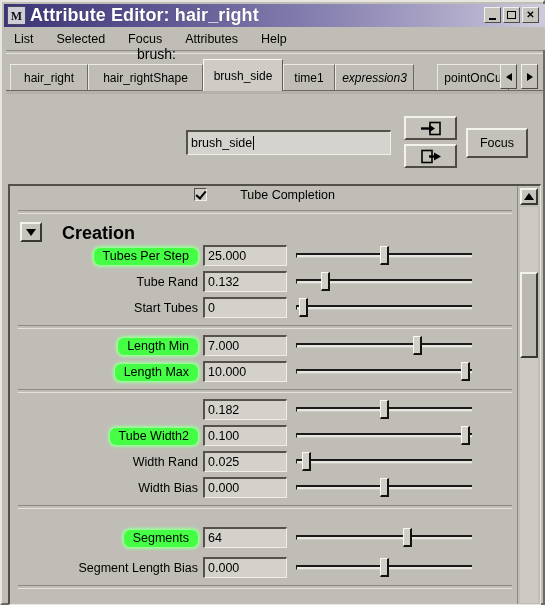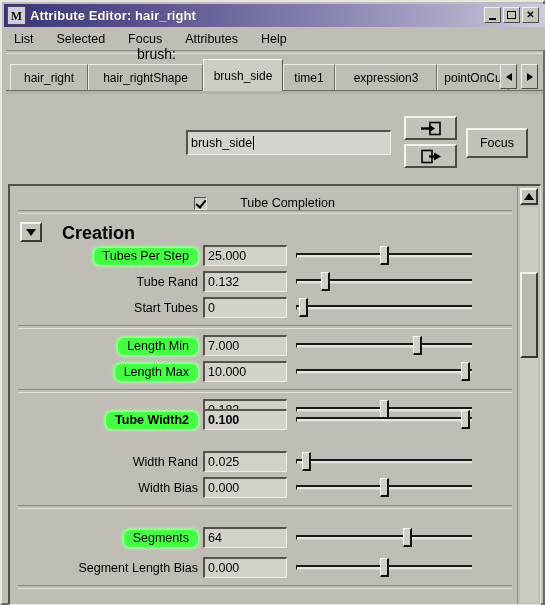--- a/index.html
+++ b/index.html
@@ -27,21 +27,21 @@
     display:flex;align-items:center;
   }
   #maya-icon{
     width:17px;height:17px;margin-left:3px;margin-right:4px;
     background:#cfcdd7;border:1px solid #4a4569;
     display:flex;align-items:center;justify-content:center;
     font-weight:bold;font-size:12px;color:#111;
     font-family:"Liberation Serif", serif;line-height:1;
   }
   #title-text{
-    color:#ffffff;font-weight:bold;font-size:13px;
+    color:#ffffff;font-weight:bold;font-size:18px;
     letter-spacing:0.1px;text-shadow:0 0 1px rgba(0,0,0,.35);
   }
   #win-btns{position:absolute;right:6px;top:3px;display:flex;gap:2px;}
   .win-btn{
     width:17px;height:16px;background:#c8c5be;
     border-top:1px solid #f2f0ea;border-left:1px solid #f2f0ea;
     border-right:1px solid #4e4b45;border-bottom:1px solid #4e4b45;
     display:flex;align-items:center;justify-content:center;
     font-size:10px;font-weight:bold;line-height:1;color:#000;
     box-sizing:border-box;
@@ -140,21 +140,21 @@
   }
   #panel-inner{
     position:absolute;left:0;top:0;width:509px;height:419px;
     background:#c0bdb6;
   }
   .hbar{position:absolute;left:8px;width:494px;height:2px;
     border-top:1px solid #8d8a84;border-bottom:1px solid #e4e2dc;}
   
   #tube-completion-row{
     position:absolute;left:6px;top:2px;width:497px;height:22px;
-    display:flex;align-items:flex-end;justify-content:center;gap:26px;
+    display:flex;align-items:flex-start;justify-content:center;gap:26px;
   }
   .checkbox{
     width:13px;height:13px;background:#cfccc6;
     border-top:1.5px solid #55524d;border-left:1.5px solid #55524d;
     border-right:1.5px solid #f0eee8;border-bottom:1.5px solid #f0eee8;
     box-sizing:border-box;position:relative;margin-right:7px;
   }
   .checkbox.checked:after{
     content:"";position:absolute;left:3px;top:0px;width:4px;height:8px;
     border-right:2px solid #000;border-bottom:2px solid #000;
@@ -262,21 +262,21 @@
     <div class="menu-item">Attributes</div>
     <div class="menu-item">Help</div>
   </div>
   <div id="menu-sep"></div>
 
   <div id="tabstrip">
     <div class="tab" style="left:82px;width:115px;">hair_rightShape</div>
     <div class="tab" style="left:4px;width:78px;">hair_right</div>
     <div class="tab selected" style="left:197px;width:80px;">brush_side</div>
     <div class="tab" style="left:277px;width:52px;">time1</div>
-    <div class="tab" style="left:329px;width:102px;">expression3</div>
+    <div class="tab" style="left:329px;width:79px;font-style:italic;">expression3</div>
     <div class="tab" style="left:431px;width:72px;">pointOnCu</div>
     <div class="tab-arrow" style="left:494px;">
       <span class="tri-l"></span>
     </div>
     <div class="tab-arrow" style="left:515px;">
       <span class="tri-r"></span>
     </div>
   </div>
   <div id="tab-underline"></div>
 
@@ -376,21 +376,21 @@
       </div>
       <div class="hbar" style="top:203px;"></div>
 
       <div class="attr-row" style="top:212px;">
         <div class="attr-field">0.182</div>
         <div class="slider">
           <div class="slider-track"></div>
           <div class="slider-handle" style="left:84px;"></div>
         </div>
       </div>
-      <div class="attr-row" style="top:222px;font-weight:bold;">
+      <div class="attr-row" style="top:238px;">
         <div class="lblbox">
           <span class="attr-label">
               <span class="lbl-key">Tube Width2</span>
             </span>
         </div>
         <div class="attr-field">0.100</div>
         <div class="slider">
           <div class="slider-track"></div>
           <div class="slider-handle" style="left:165px;"></div>
         </div>

